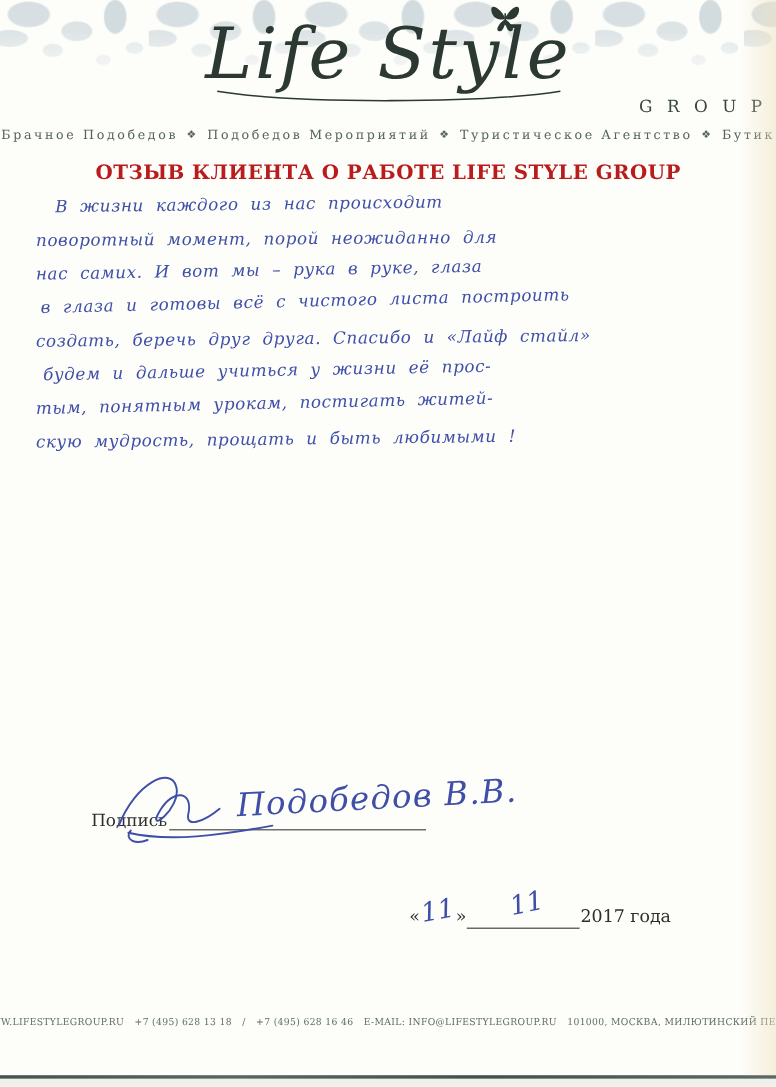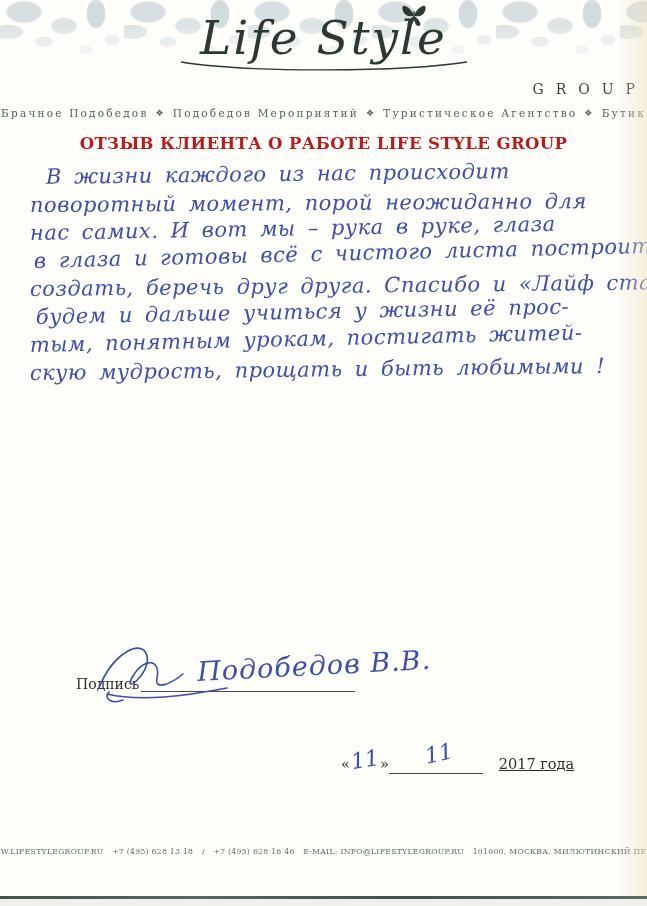--- a/index.html
+++ b/index.html
@@ -22,36 +22,36 @@
       radial-gradient(ellipse 12px 8px  at 112px 40px, rgba(157,179,191,.28) 55%, rgba(157,179,191,0) 65%),
       radial-gradient(ellipse 26px 12px at 8px  32px,  rgba(150,172,184,.32) 55%, rgba(150,172,184,0) 62%);
     background-size:124px 92px; background-repeat:repeat-x;
     -webkit-mask-image:linear-gradient(180deg,rgba(0,0,0,.95) 28%,rgba(0,0,0,.5) 55%,rgba(0,0,0,0) 90%);
     mask-image:linear-gradient(180deg,rgba(0,0,0,.95) 28%,rgba(0,0,0,.5) 55%,rgba(0,0,0,0) 90%);
   }
 
   
   .logo-row { position:absolute; top:10px; width:100%; text-align:center; }
   .logo-wrap { position:relative; display:inline-block; }
-  .logo-script { font-family:"DejaVu Serif", serif; font-style:italic; font-size:47px;
+  .logo-script { font-family:"DejaVu Serif", serif; font-style:italic; font-size:59px;
     color:#2c3832; letter-spacing:2px; }
   .butterfly { position:absolute; top:-8px; right:40px; }
   .logo-swash { display:block; margin:-6px auto 0; }
   .logo-group { position:absolute; top:81px; width:100%; text-align:right;
     font-size:14px; letter-spacing:12px; text-indent:12px; color:#39453f; }
   .services { position:absolute; top:107px; width:100%; text-align:center;
     font-size:10.5px; letter-spacing:2.2px; color:#55635e; white-space:nowrap; }
   .services .sep { color:#55635e; margin:0 7px; font-size:9px; vertical-align:1px; }
 
   .title { position:absolute; top:134px; width:100%; text-align:center;
     font-size:16.5px; font-weight:bold; letter-spacing:.4px; color:#b91c1c; }
 
   
   .review { position:absolute; top:165px; left:30px; right:12px;
-    color:#3f4fa8; font-style:italic; font-size:21px; letter-spacing:.5px; word-spacing:5px; }
+    color:#3f4fa8; font-style:italic; font-size:14px; letter-spacing:.5px; word-spacing:5px; }
   .review .ln { height:28px; white-space:nowrap; transform-origin:left center; }
   .ln-0 { padding-left:16px; transform:rotate(-0.7deg); }
   .ln-1 { transform:rotate(-0.4deg); }
   .ln-2 { transform:rotate(-1.0deg); }
   .ln-3 { padding-left:4px; transform:rotate(-1.4deg); }
   .ln-4 { transform:rotate(-0.6deg); }
   .ln-5 { padding-left:6px; transform:rotate(-1.1deg); }
   .ln-6 { transform:rotate(-1.3deg); }
   .ln-7 { transform:rotate(-0.7deg); }
 
@@ -65,21 +65,21 @@
   .sig-paraph { position:absolute; left:-48px; top:-42px; }
 
   
   .date-row { position:absolute; top:749px; left:341px; font-size:14.5px; color:#2e2e2e; white-space:nowrap; }
   .hw-day { display:inline-block; font-size:22px; color:#3f4fa8; font-style:italic;
     transform:rotate(-10deg); position:relative; top:-2px; margin:0 1px; }
   .date-line { display:inline-block; width:94px; height:13px; border-bottom:1.3px solid #444;
     position:relative; vertical-align:bottom; }
   .hw-month { position:absolute; left:36px; top:-20px; font-size:22px; color:#3f4fa8;
     font-style:italic; transform:rotate(-12deg); }
-  .date-year { margin-left:16px;text-decoration:underline; }
+  .date-year { margin-left:1px; }
 
   
   .footer { position:absolute; top:847px; left:0; right:0; display:flex; justify-content:center;
     gap:9px; font-size:8px; letter-spacing:.3px; color:#5f6e6a; white-space:nowrap;
     transform:scaleX(.96); transform-origin:center; }
 
   
   .scan-edge  { position:absolute; top:896px; left:0; right:0; height:3px;
     background:linear-gradient(to right,#47524d,#5a6662 30%,#44504c 62%,#5d6965); }
   .scan-below { position:absolute; top:899px; left:0; right:0; height:7px; background:#eef0ea; }

